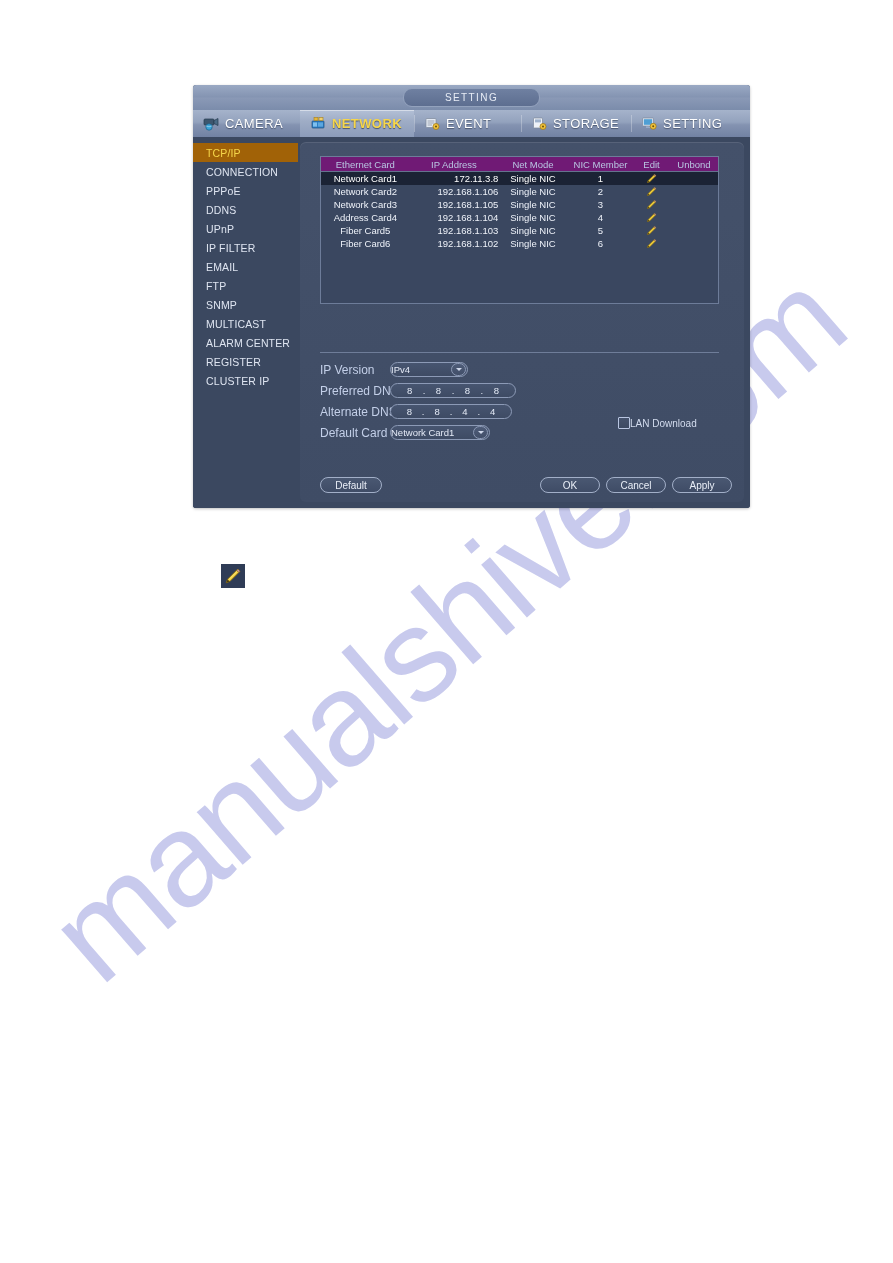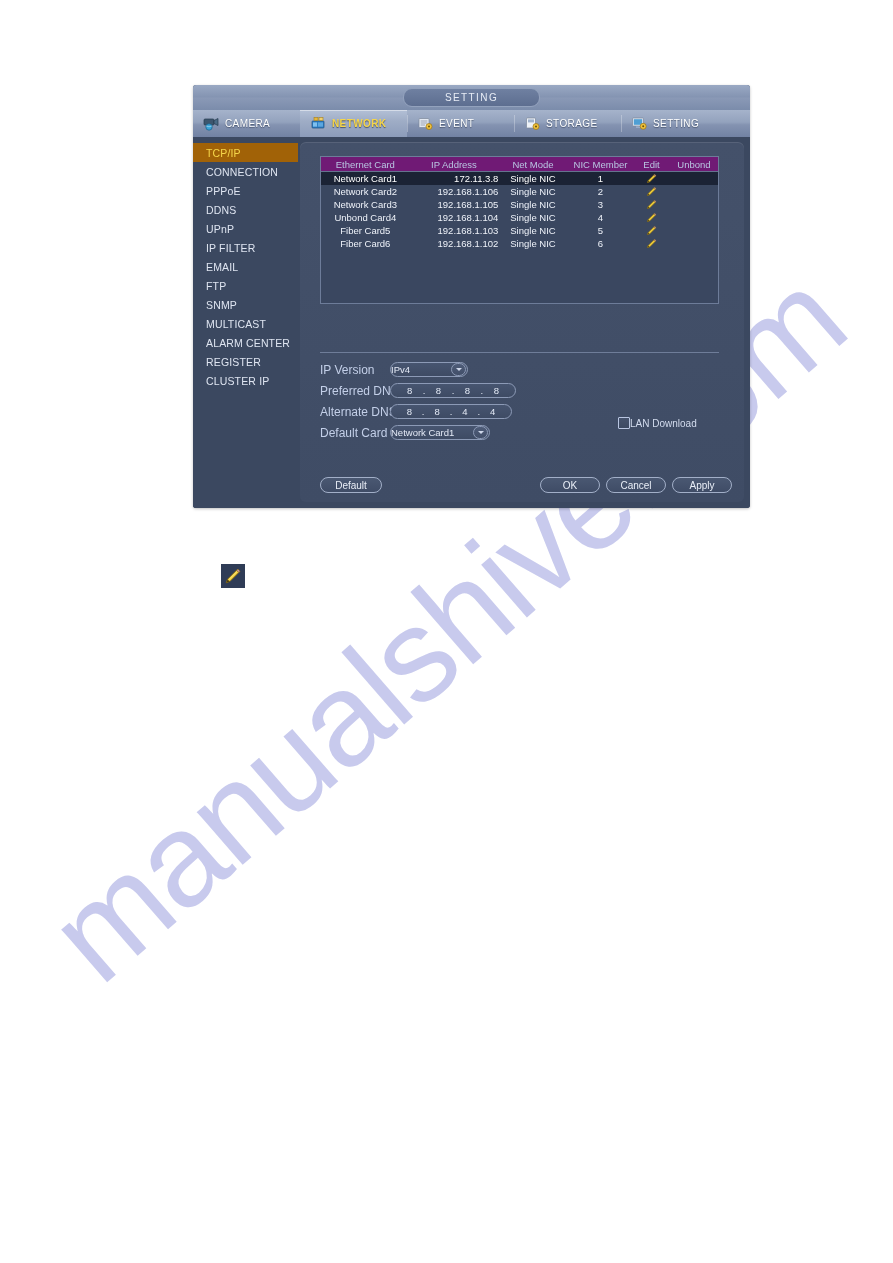--- a/index.html
+++ b/index.html
@@ -101,21 +101,21 @@
     left: 0; top: 5px; bottom: 5px;
     width: 1px;
     background: rgba(255,255,255,0.28);
   }
   .tab.active {
     background: linear-gradient(180deg, #b3c0d6 0%, #9fadc6 40%, #8c9cba 100%);
     box-shadow: inset 0 1px 0 rgba(255,255,255,0.45);
   }
   .tab.active::before { background: transparent; }
   .tab-label {
-    font-size: 10px;
+    font-size: 13px;
     color: #ffffff;
     letter-spacing: 0.4px;
     text-shadow: 0 1px 1px rgba(30,40,60,0.55);
     white-space: nowrap;
   }
   .tab.active .tab-label {
     color: #f6d64a;
     text-shadow: 0 1px 1px rgba(30,40,60,0.65);
     font-weight: bold;
   }
@@ -513,21 +513,21 @@
                 <path d="M1.4 9.6 L2.2 7.6 L7.8 2 L9.2 3.4 L3.6 9 Z" fill="#f0cf3e" stroke="#8a6d10" stroke-width="0.6"></path>
                 <path d="M7.8 2 L9.2 3.4 L10 2.6 L8.6 1.2 Z" fill="#e4a0b2" stroke="#8a6d10" stroke-width="0.5"></path>
                 <path d="M1.4 9.6 L2.2 7.6 L3.6 9 Z" fill="#5a4a16"></path>
               </svg>
             </span>
           </div>
           <div class="c-unbond"></div>
         </div>
 
         <div class="nic-row">
-          <div class="c-card">Unbond Card4</div>
+          <div class="c-card">Address Card4</div>
           <div class="c-ip">192.168.1.104</div>
           <div class="c-mode">Single NIC</div>
           <div class="c-member">4</div>
           <div class="c-edit">
             <span class="pencil-sm">
               <svg viewBox="0 0 11 11" width="11" height="11">
                 <path d="M1.4 9.6 L2.2 7.6 L7.8 2 L9.2 3.4 L3.6 9 Z" fill="#f0cf3e" stroke="#8a6d10" stroke-width="0.6"></path>
                 <path d="M7.8 2 L9.2 3.4 L10 2.6 L8.6 1.2 Z" fill="#e4a0b2" stroke="#8a6d10" stroke-width="0.5"></path>
                 <path d="M1.4 9.6 L2.2 7.6 L3.6 9 Z" fill="#5a4a16"></path>
               </svg>

